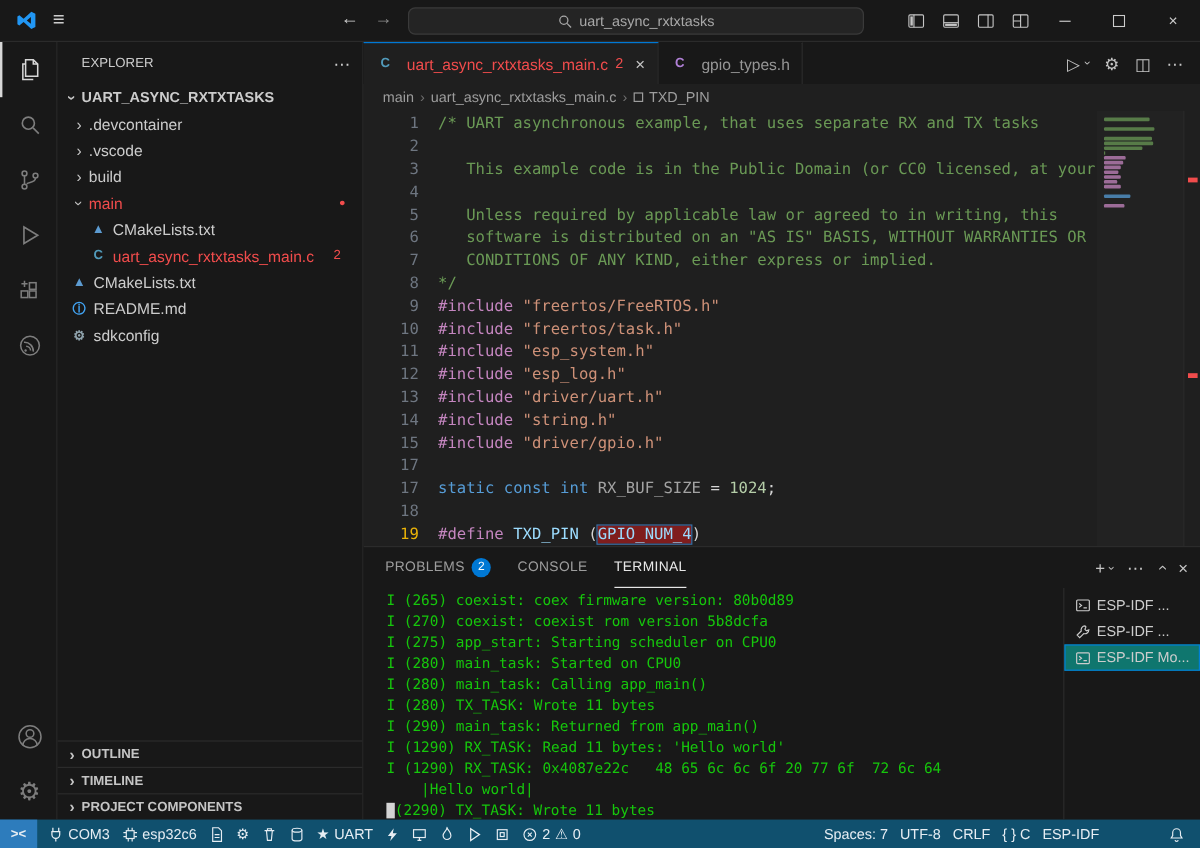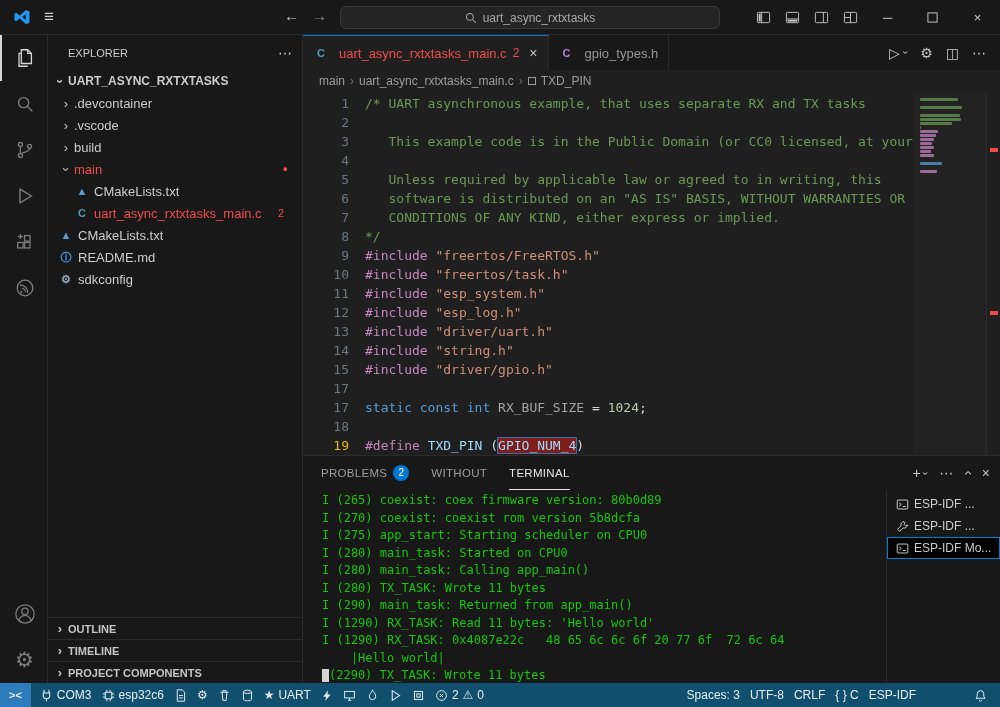--- a/index.html
+++ b/index.html
@@ -95,21 +95,21 @@
   .panel-body { flex:1; display:flex; min-height:0; }
   .terminal { flex:1; min-width:0; padding:2px 0 0 19px; font:12px/17.5px "DejaVu Sans Mono", monospace;
               color:#16c60c; white-space:pre; overflow:hidden; }
   .t-line { height:17.5px; }
   .t-cursor { display:inline-block; width:7px; height:13px; background:#d4d4d4; vertical-align:middle; }
   .sessions { width:114px; flex:none; border-left:1px solid #2b2b2b; padding-top:3px; }
   .session { height:22px; display:flex; align-items:center; gap:5px; padding:0 3px 0 8px; font-size:12px;
              color:#cccccc; white-space:nowrap; overflow:hidden; border:1px solid transparent; }
   .session .ic { flex:none; display:flex; }
   .session-label { overflow:hidden; text-overflow:ellipsis; }
-  .session.active { background:#000000; border-color:#007fd4; }
+  .session.active { background:#0f766e; border-color:#007fd4; }
 
   
   .statusbar { height:24px; flex:none; background:#10506e; display:flex; align-items:center; color:#e6edf3; font-size:12px; }
   .sb-left { display:flex; align-items:center; height:100%; }
   .sb-right { margin-left:auto; display:flex; align-items:center; height:100%; padding-right:8px; }
   .sb-item { display:flex; align-items:center; gap:4px; padding:0 5px; height:100%; }
   .sb-item .ic { display:flex; align-items:center; }
   .sb-remote { background:#2d7cbc; padding:0 9px; margin-right:4px; font-weight:bold; font-size:11px; }
   .sb-bell { margin-left:48px; }
   .ic { font-style:normal; }
@@ -397,21 +397,21 @@
       </div>
 
       <div class="panel">
         <div class="panel-header">
           <div class="panel-tabs">
               <div class="ptab">
                 <span>PROBLEMS</span>
                 <span class="pbadge">2</span>
               </div>
               <div class="ptab">
-                <span>WITHOUT</span>
+                <span>CONSOLE</span>
               </div>
               <div class="ptab active">
                 <span>TERMINAL</span>
               </div>
             </div>
           <div class="panel-actions">
             <span>+</span>
             <span class="mini rot90">›</span>
             <span>⋯</span>
             <span class="rotn90">›</span>
@@ -550,21 +550,21 @@
               <path d="M6 6l4 4M10 6l-4 4"></path>
             </svg>
           </span>
           <span>2</span>
           <span class="ic">⚠</span>
           <span>0</span>
         </div>
       </div>
     <div class="sb-right">
         <div class="sb-item">
-          <span>Spaces: 3</span>
+          <span>Spaces: 7</span>
         </div>
         <div class="sb-item">
           <span>UTF-8</span>
         </div>
         <div class="sb-item">
           <span>CRLF</span>
         </div>
         <div class="sb-item">
           <span>{ } C</span>
         </div>

